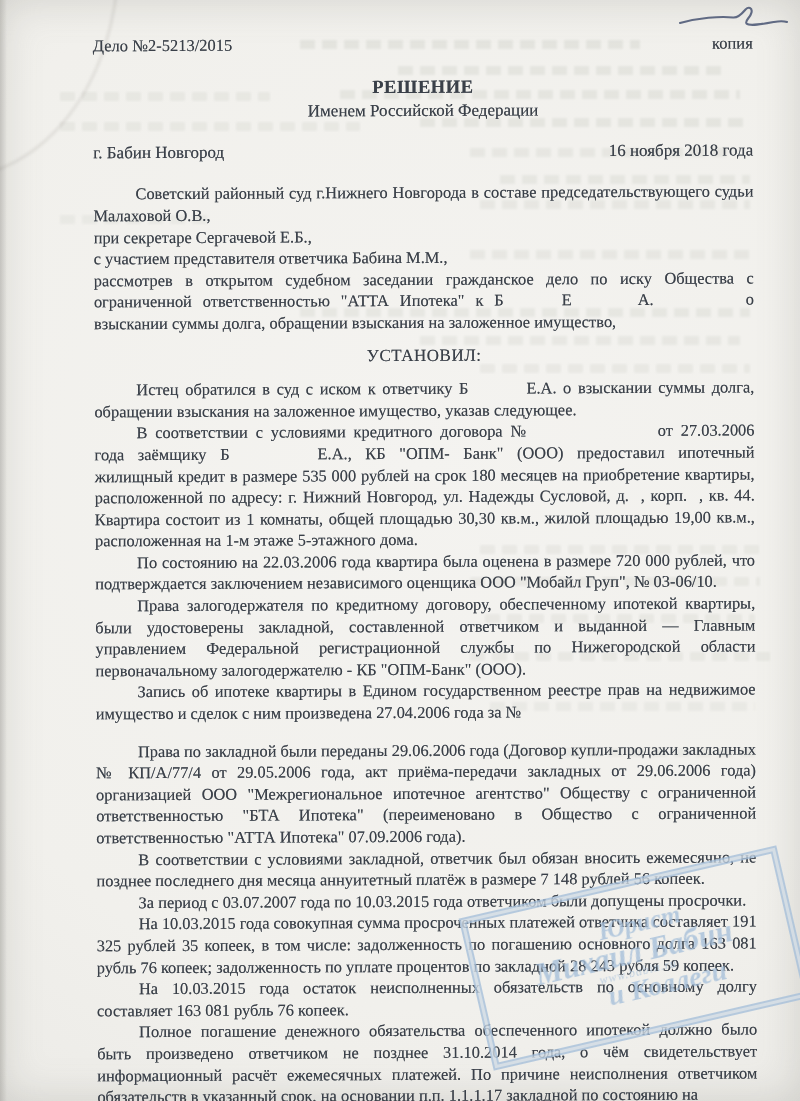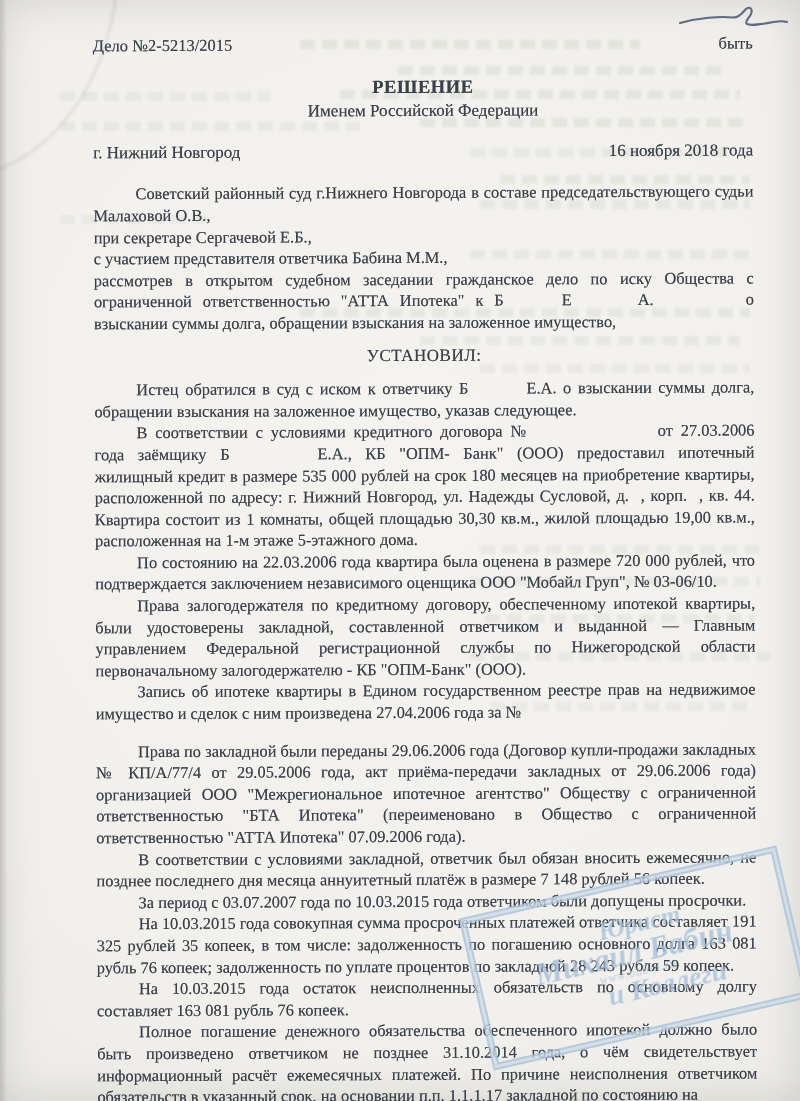--- a/index.html
+++ b/index.html
@@ -99,30 +99,30 @@
       <div class="ghost" style="left: 520px; top: 748px; width: 240px; opacity: 0.08;"></div>
     </div>
 
   <svg class="pen-mark" viewBox="0 0 114 28">
     <path d="M4 18 C 22 13, 44 11, 57 12.5 C 63 13, 66.5 8, 69.5 4.5 C 72.5 1.5, 76.5 2.5, 75.5 7.5 C 74.5 12.5, 68.5 15.5, 70.5 18.5 C 73.5 21.5, 87 19, 98 17 C 103 16, 108 16, 111 17"></path>
   </svg>
 
   <div class="page-content">
     <div class="row header-row">
       <span>Дело №2-5213/2015</span>
-      <span>быть</span>
+      <span>копия</span>
     </div>
 
     <div class="title-block">
       <div class="doc-title">РЕШЕНИЕ</div>
       <div class="doc-subtitle">Именем Российской Федерации</div>
     </div>
 
     <div class="row place-row">
-      <span>г. Нижний Новгород</span>
+      <span>г. Бабин Новгород</span>
       <span>16 ноября 2018 года</span>
     </div>
 
     <div id="intro">
         <p class="para indent">Советский районный суд г.Нижнего Новгорода в составе председательствующего судьи Малаховой О.В.,</p>
         <p class="para">при секретаре Сергачевой Е.Б.,</p>
         <p class="para">с участием представителя ответчика Бабина М.М.,</p>
         <p class="para">рассмотрев в открытом судебном заседании гражданское дело по иску Общества с ограниченной ответственностью "АТТА Ипотека" к Б<span class="gap" style="width: 58px;"></span>Е<span class="gap" style="width: 66px;"></span>А.<span class="gap" style="width: 92px;"></span>о взыскании суммы долга, обращении взыскания на заложенное имущество,</p>
       </div>
 

